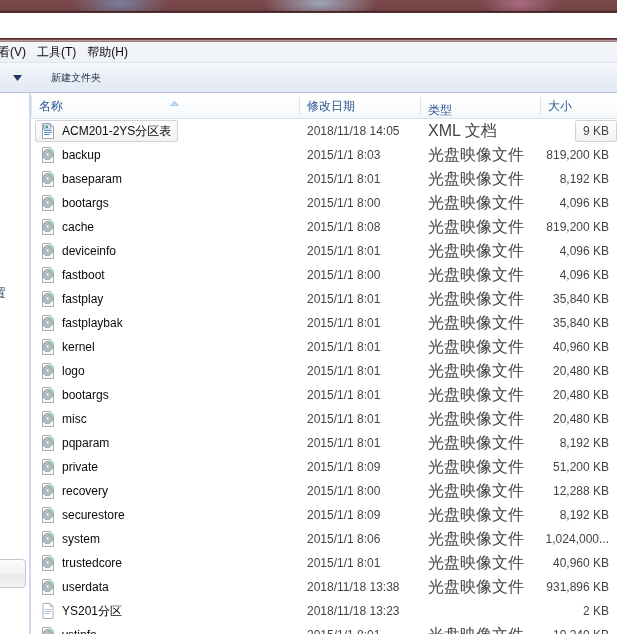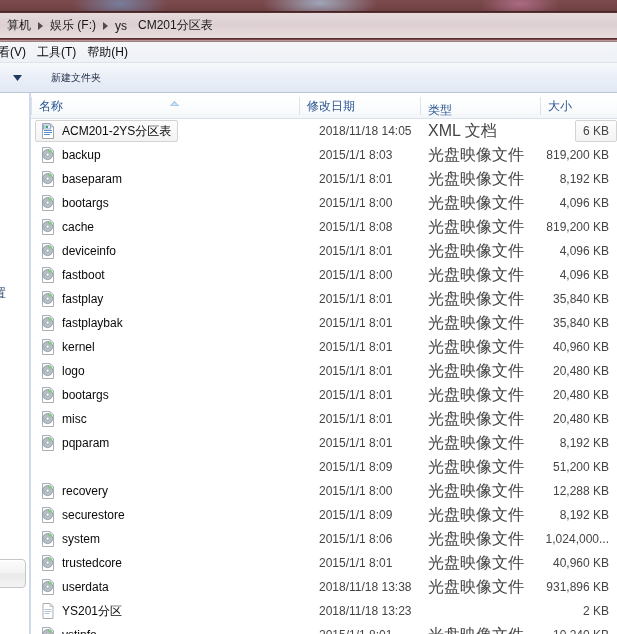--- a/index.html
+++ b/index.html
@@ -150,21 +150,21 @@
     padding: 0 6px 0 4px; margin-left: 4px;
     border: 1px solid transparent;
     max-width: 260px;
   }
   .fname {
     font-size: 12px; color: #0a0a0a; white-space: nowrap;
     padding-left: 6px;
   }
 
   .cell-date {
-    position: absolute; left: 280px; top: 0; width: 121px; height: 24px;
+    position: absolute; left: 268px; top: 0; width: 121px; height: 24px;
     display: flex; align-items: center;
     font-size: 12px; color: #444444; padding-left: 8px; white-space: nowrap;
   }
   .cell-type {
     position: absolute; left: 389px; top: 0; width: 120px; height: 24px;
     display: flex; align-items: center;
     font-size: 16px; color: #444444; padding-left: 8px; white-space: nowrap;
   }
   .cell-size {
     position: absolute; left: 509px; top: 0; width: 77px; height: 24px;
@@ -180,38 +180,20 @@
   .ficon { width: 16px; height: 16px; flex: 0 0 16px; display: block; }
 </style>
 </head>
 <body>
 
 <div id="root">
 
   <div class="glass-strip"></div>
   <div class="glass-strip-edge"></div>
 
-  <div class="address-bar">
-    <div id="crumbs" style="display:flex;align-items:center;">
-        <div class="crumb">算机</div>
-        <div class="crumb-sep">
-          <svg width="5" height="8" viewBox="0 0 5 8">
-            <path d="M0 0 L5 4 L0 8 Z" fill="#56494b"></path>
-          </svg>
-        </div>
-        <div class="crumb">娱乐 (F:)</div>
-        <div class="crumb-sep">
-          <svg width="5" height="8" viewBox="0 0 5 8">
-            <path d="M0 0 L5 4 L0 8 Z" fill="#56494b"></path>
-          </svg>
-        </div>
-        <div class="crumb">ys</div>
-        <div class="crumb crumb-last">CM201分区表</div>
-      </div>
-  </div>
   <div class="address-bottom-edge"></div>
 
   <div class="menu-bar">
     <div id="menuitems" style="display:flex;align-items:flex-start;">
         <div class="menu-item">看(V)</div>
         <div class="menu-item">工具(T)</div>
         <div class="menu-item">帮助(H)</div>
       </div>
   </div>
 
@@ -272,21 +254,21 @@
                   <circle cx="7" cy="4" r="1.2" fill="#3f9f5a"></circle>
                   <rect x="4.4" y="3.4" width="1.1" height="1.1" fill="#2f6fb5"></rect>
                 </svg>
               </span>
               <span class="fname">ACM201-2YS分区表</span>
             </div>
           </div>
           <div class="cell-date">2018/11/18 14:05</div>
           <div class="cell-type">XML 文档</div>
           <div class="cell-size">
-            <div class="cell-size-inner">6 KB</div>
+            <div class="cell-size-inner">9 KB</div>
           </div>
         </div>
         <div class="row">
           <div class="cell-name">
             <div class="cell-name-wrap">
               <span style="display: flex;">
                 <svg class="ficon" viewBox="0 0 16 16">
                   <path d="M2.5 0.5 H10 L13.5 4 V15.5 H2.5 Z" fill="#ffffff" stroke="#a7aeb6" stroke-width="1"></path>
                   <path d="M10 0.5 L13.5 4 H10 Z" fill="#e3e8ee" stroke="#a7aeb6" stroke-width="0.6"></path>
                   <circle cx="7.6" cy="7.6" r="5" fill="#b9bfc5" stroke="#8b9298" stroke-width="0.8"></circle>
@@ -562,20 +544,35 @@
               <span class="fname">pqparam</span>
             </div>
           </div>
           <div class="cell-date">2015/1/1 8:01</div>
           <div class="cell-type">光盘映像文件</div>
           <div class="cell-size">
             <div class="cell-size-inner">8,192 KB</div>
           </div>
         </div>
         <div class="row">
+          <div class="cell-name">
+            <div class="cell-name-wrap">
+              <span style="display: flex;">
+                <svg class="ficon" viewBox="0 0 16 16">
+                  <path d="M2.5 0.5 H10 L13.5 4 V15.5 H2.5 Z" fill="#ffffff" stroke="#a7aeb6" stroke-width="1"></path>
+                  <path d="M10 0.5 L13.5 4 H10 Z" fill="#e3e8ee" stroke="#a7aeb6" stroke-width="0.6"></path>
+                  <circle cx="7.6" cy="7.6" r="5" fill="#b9bfc5" stroke="#8b9298" stroke-width="0.8"></circle>
+                  <path d="M7.6 2.6 a5 5 0 0 1 4.6 3.0 l-2.0 0.9 a2.8 2.8 0 0 0 -2.6 -1.7 Z" fill="#8fc48f"></path>
+                  <path d="M3.2 9.8 a5 5 0 0 1 -0.2 -3.4 l2.1 0.7 a2.8 2.8 0 0 0 0.1 1.9 Z" fill="#9fb7d6"></path>
+                  <circle cx="7.6" cy="7.6" r="1.5" fill="#ffffff" stroke="#8b9298" stroke-width="0.6"></circle>
+                </svg>
+              </span>
+              <span class="fname">private</span>
+            </div>
+          </div>
           <div class="cell-date">2015/1/1 8:09</div>
           <div class="cell-type">光盘映像文件</div>
           <div class="cell-size">
             <div class="cell-size-inner">51,200 KB</div>
           </div>
         </div>
         <div class="row">
           <div class="cell-name">
             <div class="cell-name-wrap">
               <span style="display: flex;">

